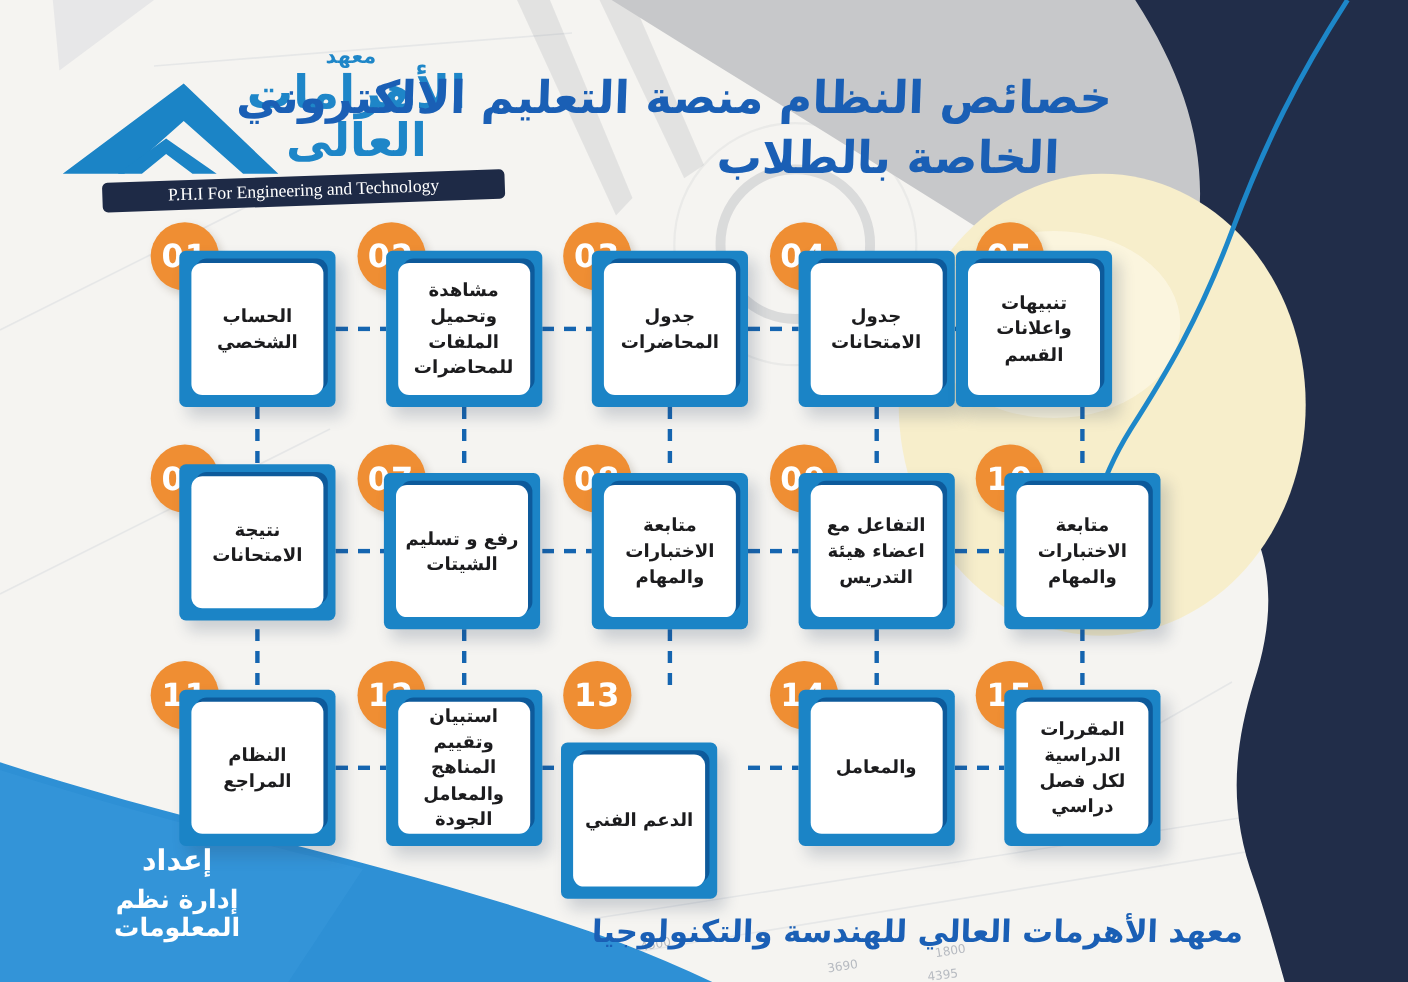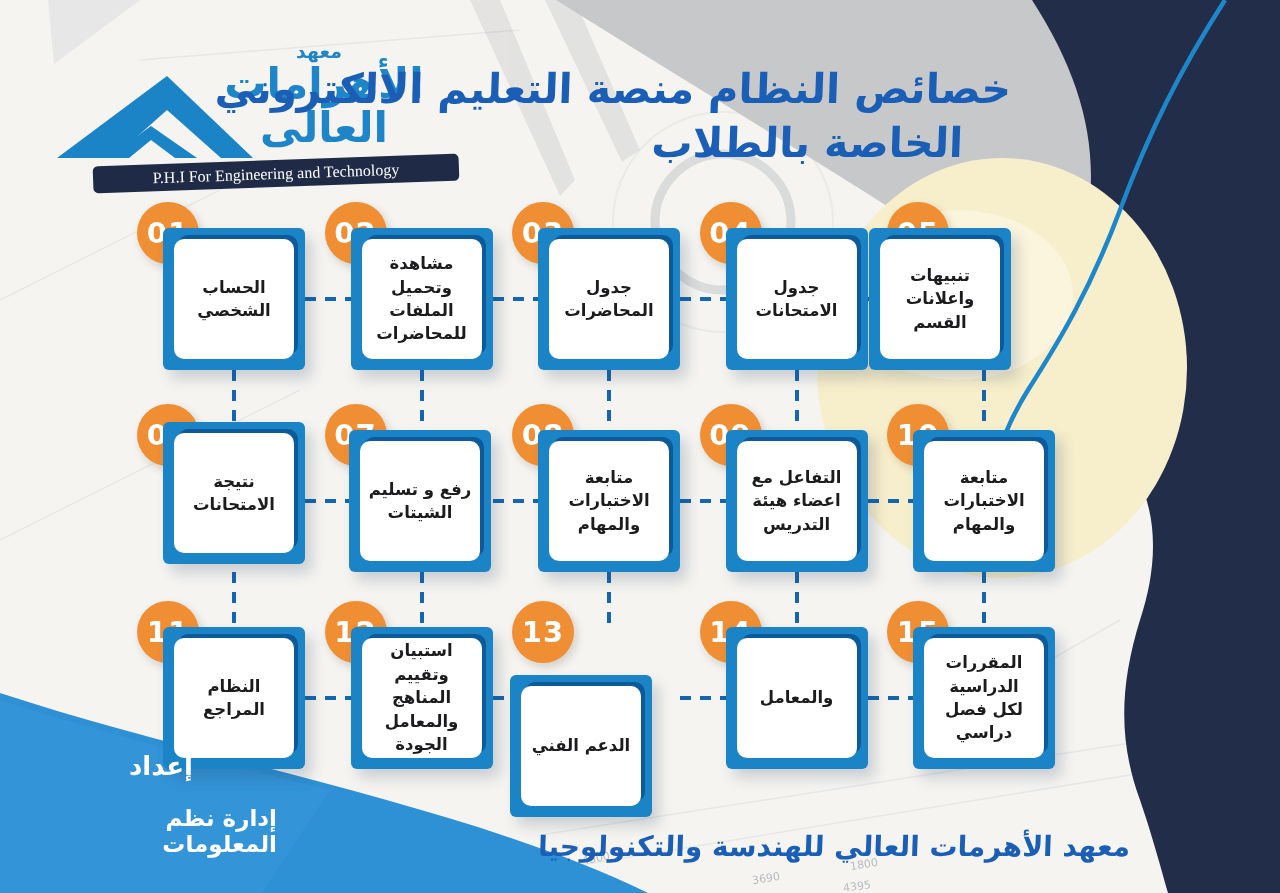--- a/index.html
+++ b/index.html
@@ -52,22 +52,22 @@
   }
   .connector-h{position:absolute;height:4px;
     background:repeating-linear-gradient(90deg,#1565b0 0 11px,transparent 11px 20px);}
   .connector-v{position:absolute;width:4px;
     background:repeating-linear-gradient(180deg,#1565b0 0 11px,transparent 11px 20px);}
   
   #prepared{
     position:absolute;left:45px;bottom:36px;width:232px;text-align:center;
     color:#ffffff;direction:rtl;
   }
-  #prepared .p1{font-size:26px;font-weight:bold;margin-bottom:24px;}
-  #prepared .p2{font-size:23px;font-weight:bold;text-align:right;}
+  #prepared .p1{font-size:26px;font-weight:bold;margin-bottom:7px;}
+  #prepared .p2{font-size:23px;font-weight:bold;}
   #institute{
     position:absolute;right:150px;bottom:30px;direction:rtl;
     color:#1a5fb5;font-size:28px;font-weight:bold;transform:skewX(-2deg);
   }
   
   .bp-label{position:absolute;font-size:11px;color:#8d94a1;opacity:.6;}
 </style>
 </head>
 <body>
 

